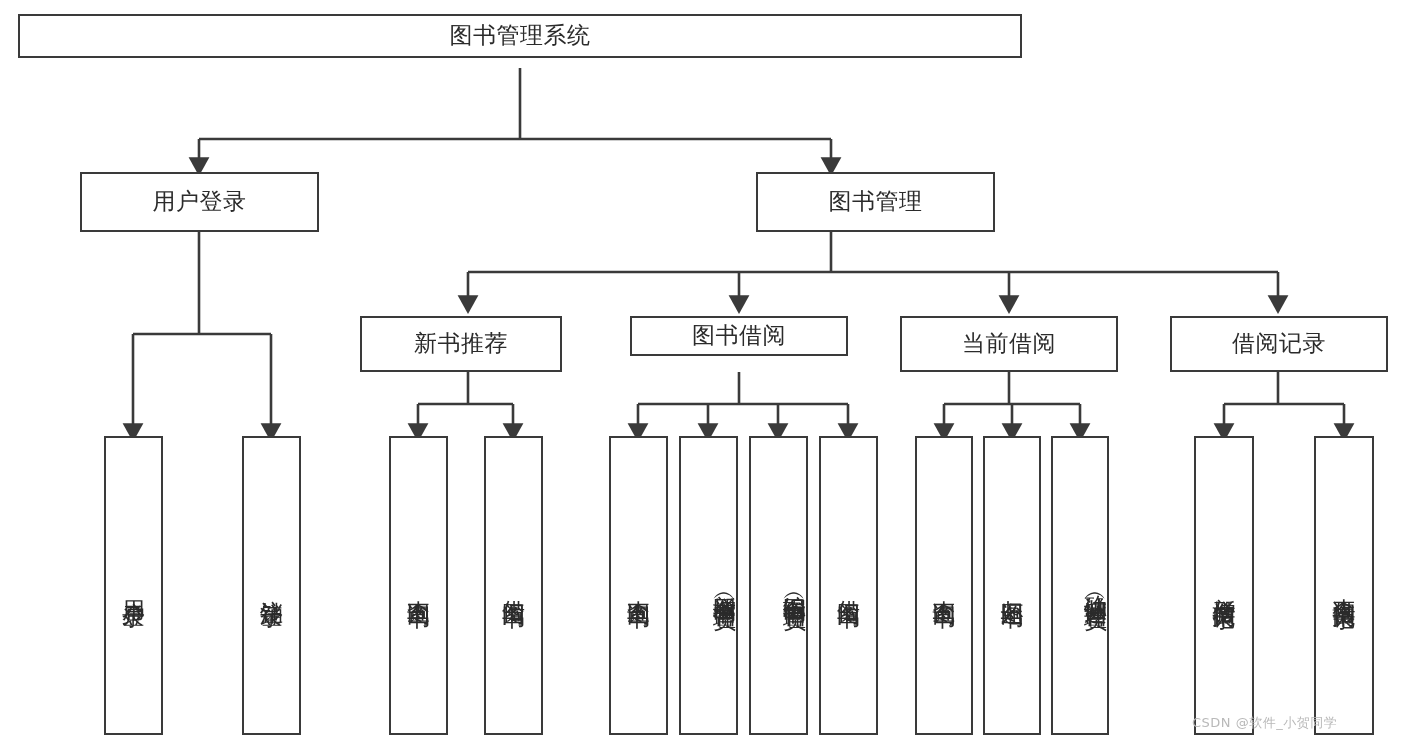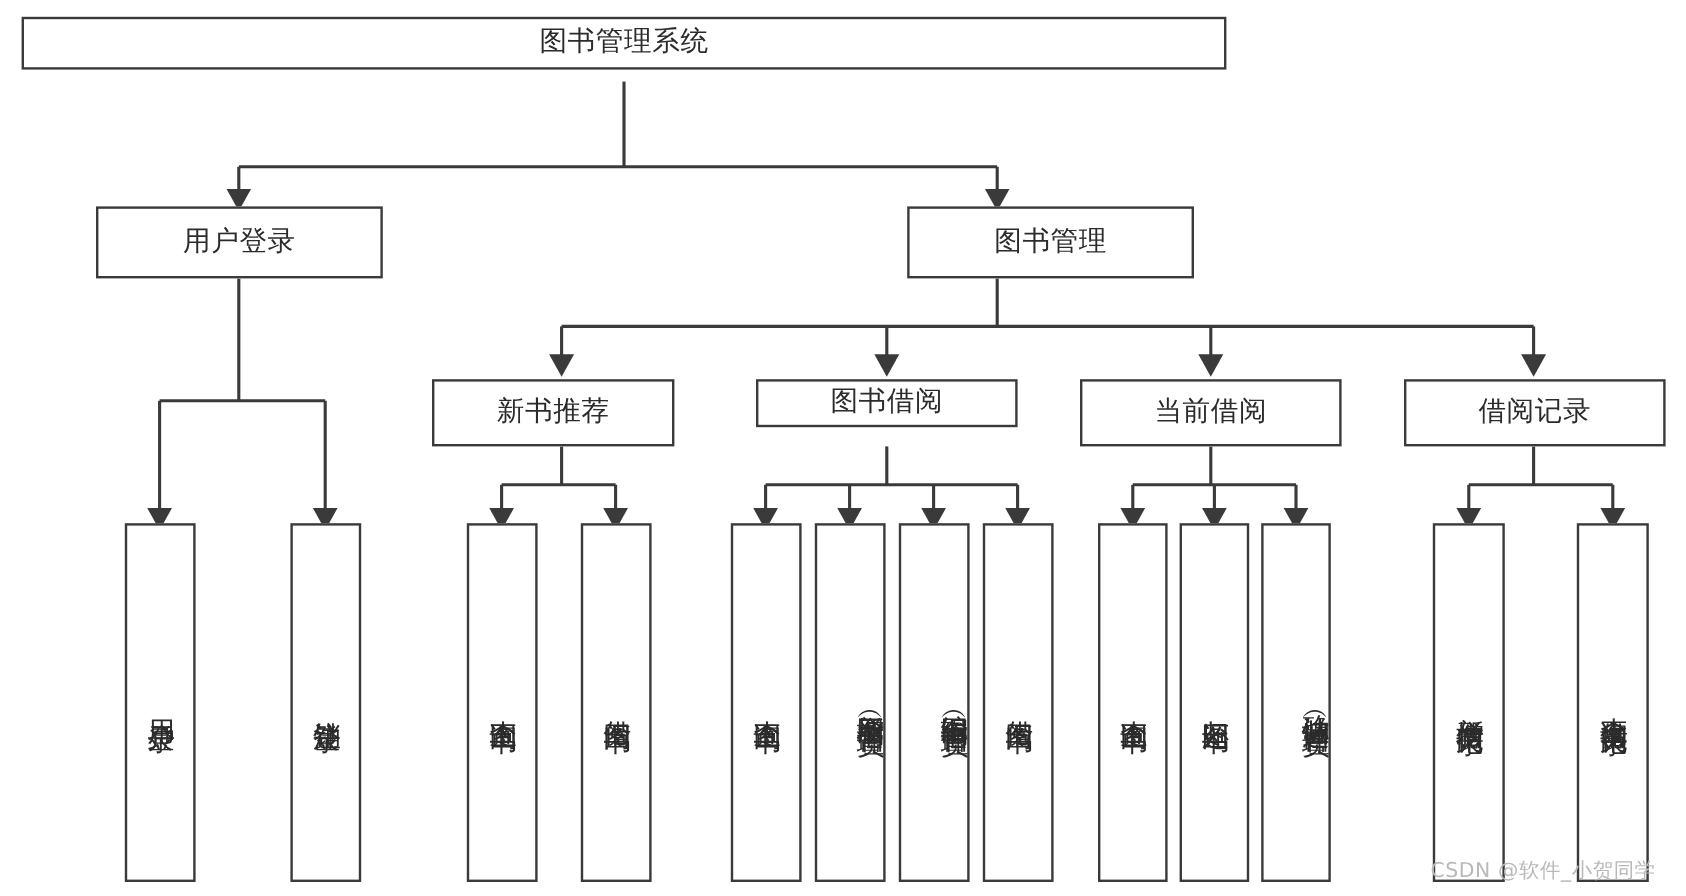--- a/index.html
+++ b/index.html
@@ -53,21 +53,21 @@
     align-items: flex-start;
     justify-content: center;
   }
   .node-v.v-center {
     align-items: center;
   }
   .watermark {
     position: absolute;
     left: 1192px;
     top: 714px;
-    font-size: 17px;
+    font-size: 13px;
     color: #b9b9b9;
     white-space: nowrap;
     letter-spacing: 0.5px;
     text-align: right;
   }
 </style>
 </head>
 <body>
 
 <div id="diagram-root">

